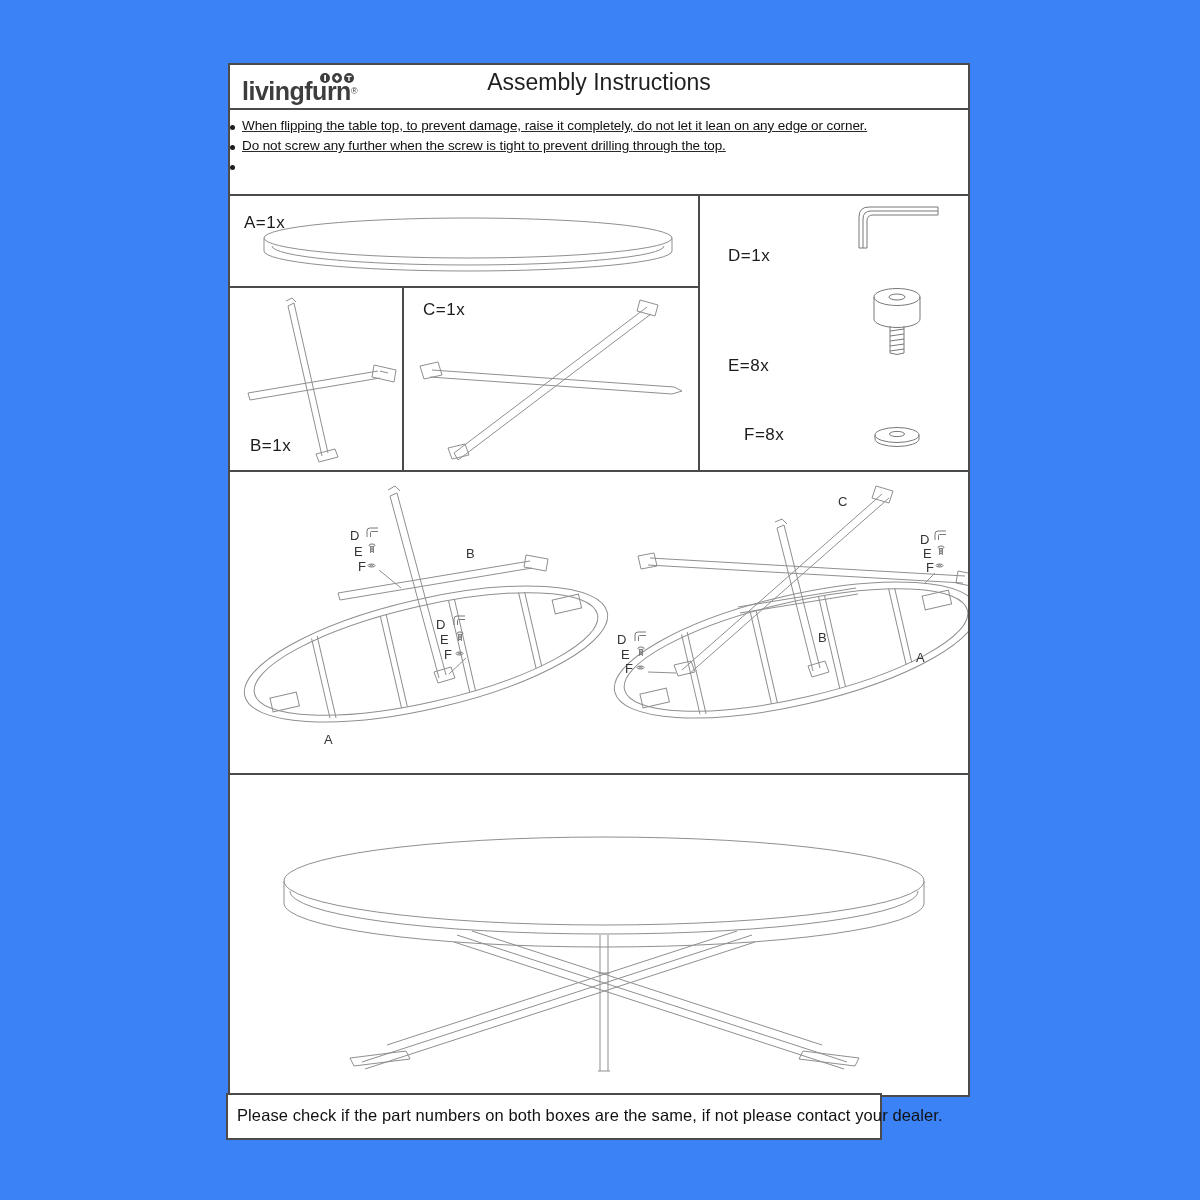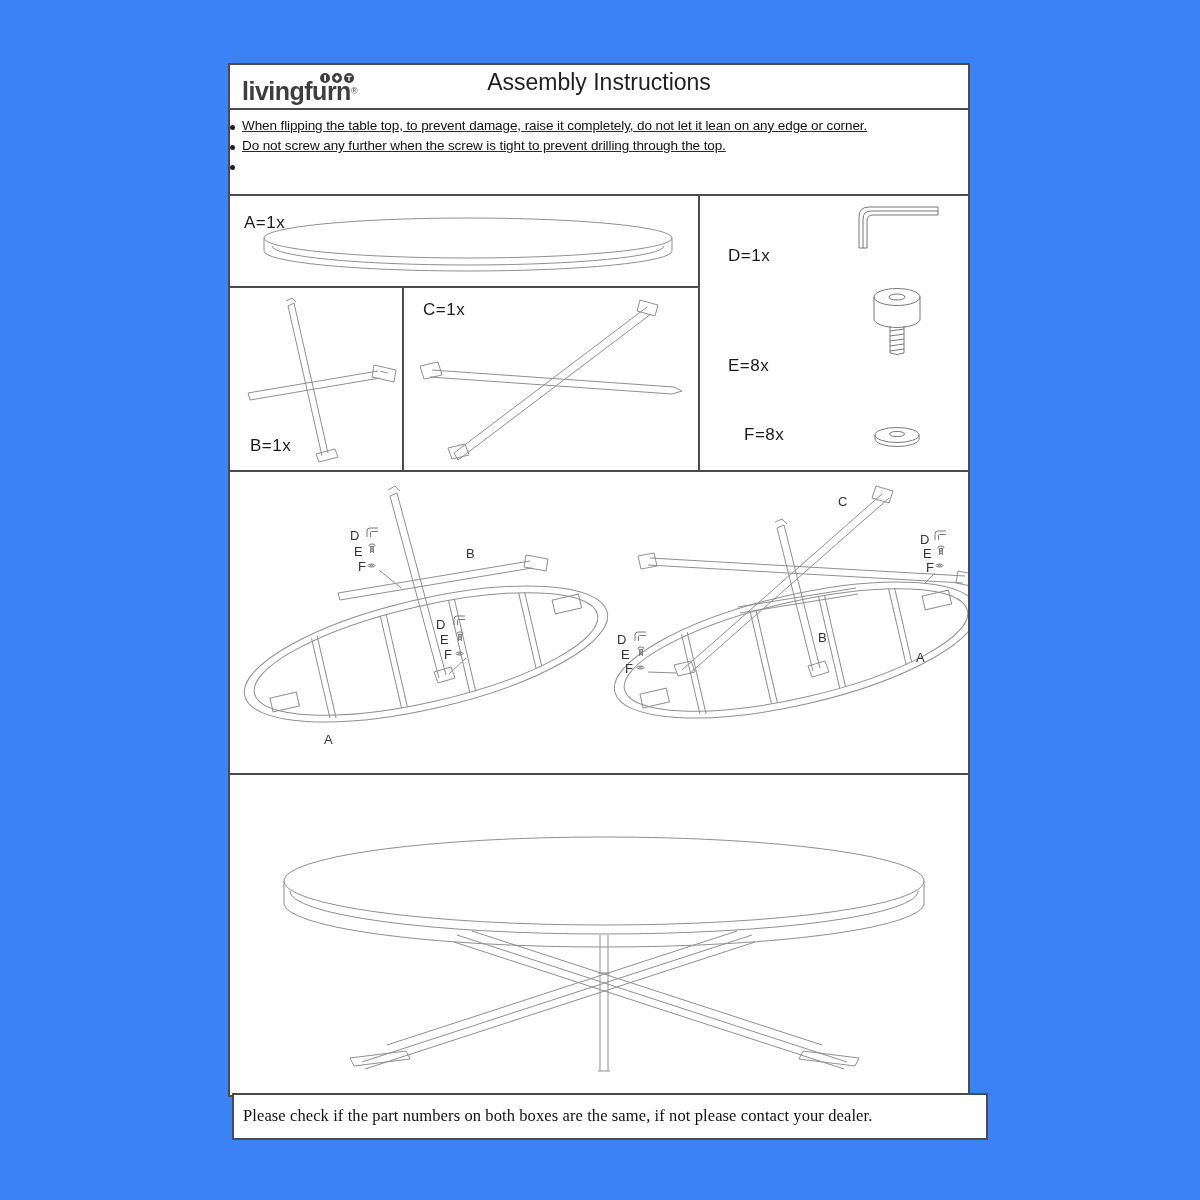--- a/index.html
+++ b/index.html
@@ -31,21 +31,21 @@
   .part-label{position:absolute;font-size:17px;color:#1c1c1c;letter-spacing:0.5px;}
   .lbl-a{left:14px;top:17px;}
   .lbl-b{left:20px;top:148px;}
   .lbl-c{left:19px;top:12px;text-align:right;}
   .lbl-d{left:28px;top:12px;margin-top:38px;}
   .lbl-e{left:28px;top:120px;margin-top:40px;}
   .lbl-f{left:44px;top:229px;}
 
   .assembly{left:228px;top:470px;width:742px;height:307px;}
   .final{left:228px;top:773px;width:742px;height:324px;}
-  .footer{left:232px;top:1093px;width:756px;height:47px;font-family:Liberation Serif, serif;}
+  .footer{left:226px;top:1093px;width:656px;height:47px;}
   .footer-text{position:absolute;left:9px;top:11px;font-size:16.5px;color:#111;
                white-space:nowrap;letter-spacing:0.1px;}
 
   svg{position:absolute;left:0;top:0;}
   .art{stroke:#8f8f8f;fill:none;stroke-width:1;}
   .art2{stroke:#787878;fill:none;stroke-width:1;}
   .svg-label{font-family:"Liberation Sans",sans-serif;font-size:13px;fill:#333;stroke:none;}
 </style>
 </head>
 <body>

